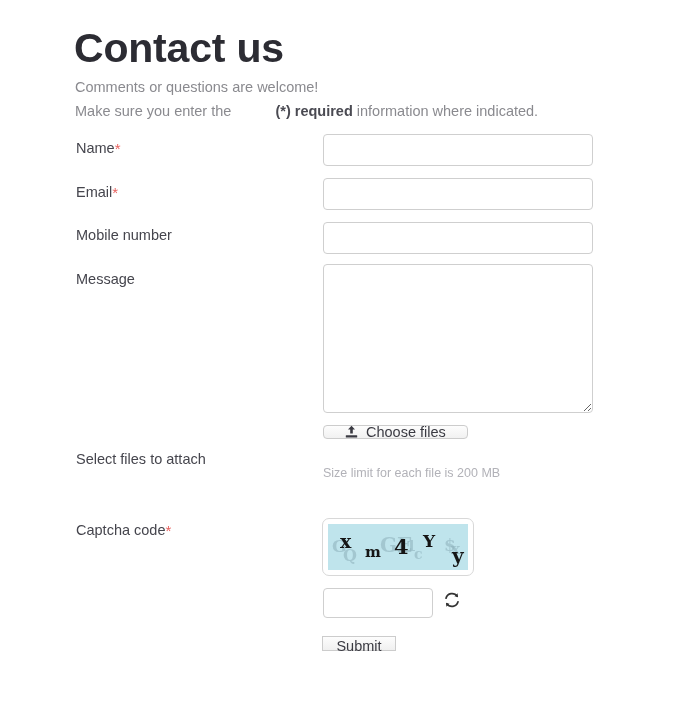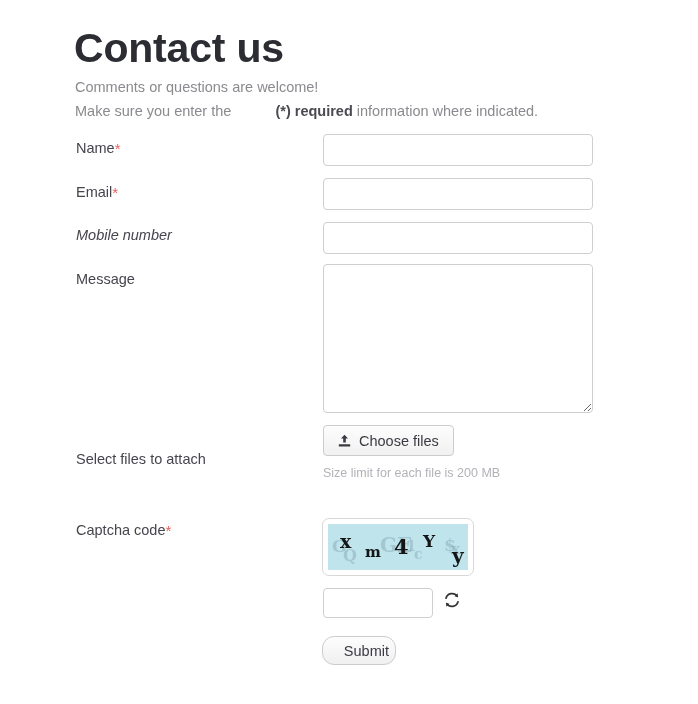--- a/index.html
+++ b/index.html
@@ -110,26 +110,26 @@
     padding: 6px 8px;
     outline: none;
     resize: both;
   }
 
   
   .choose-files-btn {
     position: absolute;
     left: 323px;
     top: 425px;
-    height: 31px;
+    height: 14px;
     box-sizing: border-box;
     display: flex;
     align-items: center;
     gap: 8px;
-    padding: 0 14px;
+    padding: 0 21px;
     border: 1px solid #cccccc;
     border-radius: 4px;
     background: linear-gradient(#fdfdfd, #f1f1f1);
     font-family: "Liberation Sans", sans-serif;
     font-size: 14.5px;
     color: #3a3a42;
     cursor: pointer;
   }
   .upload-icon {
     display: inline-block;
@@ -208,50 +208,49 @@
     border: none;
     padding: 0;
   }
 
   
   .submit-btn {
     position: absolute;
     left: 322px;
     top: 636px;
     width: 74px;
-    height: 29px;
+    height: 15px;
     box-sizing: border-box;
     border: 1px solid #cccccc;
-    border-radius: 12px;
+    border-radius: 0;
     background: linear-gradient(#fdfdfd, #f0f0f0);
     font-family: "Liberation Sans", sans-serif;
     font-size: 14.5px;
     color: #3a3a42;
     cursor: pointer;
-    text-align: right;
   }
 </style>
 </head>
 <body>
 
 <div class="page">
 
   <h1 class="page-title">Contact us</h1>
 
   <div class="intro-line-1">Comments or questions are welcome!</div>
 
   <div class="intro-line-2"><span>Make sure you enter the </span><span class="req-strong">(*) required</span><span> information where indicated.</span></div>
 
   <div class="field-label" style="top:139px;"><span>Name</span><span class="asterisk">*</span></div>
   <input class="text-input" style="top: 134px;" type="text" value="">
 
   <div class="field-label" style="top:183px;text-align:right;"><span>Email</span><span class="asterisk">*</span></div>
   <input class="text-input" style="top: 178px;" type="text" value="">
 
-  <div class="field-label" style="top:226px;font-style:italic;">Mobile number</div>
+  <div class="field-label" style="top:226px;">Mobile number</div>
   <input class="text-input" style="top: 222px;" type="text" value="">
 
   <div class="field-label" style="top:270px;">Message</div>
   <textarea class="text-area" style=""></textarea>
 
   <div class="field-label" style="top:450px;">Select files to attach</div>
 
   <button class="choose-files-btn">
     <span class="upload-icon">
       <svg width="13" height="14" viewBox="0 0 13 14" xmlns="http://www.w3.org/2000/svg">

